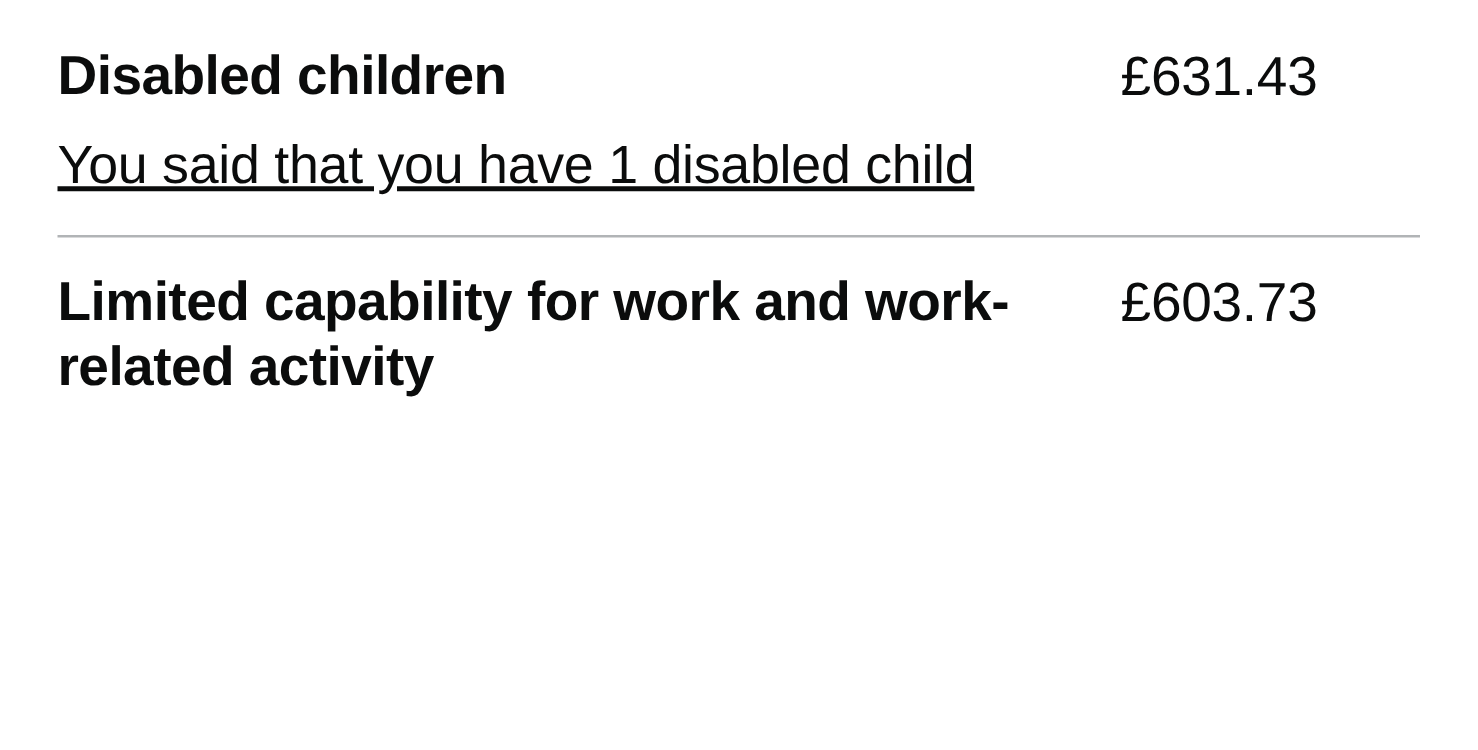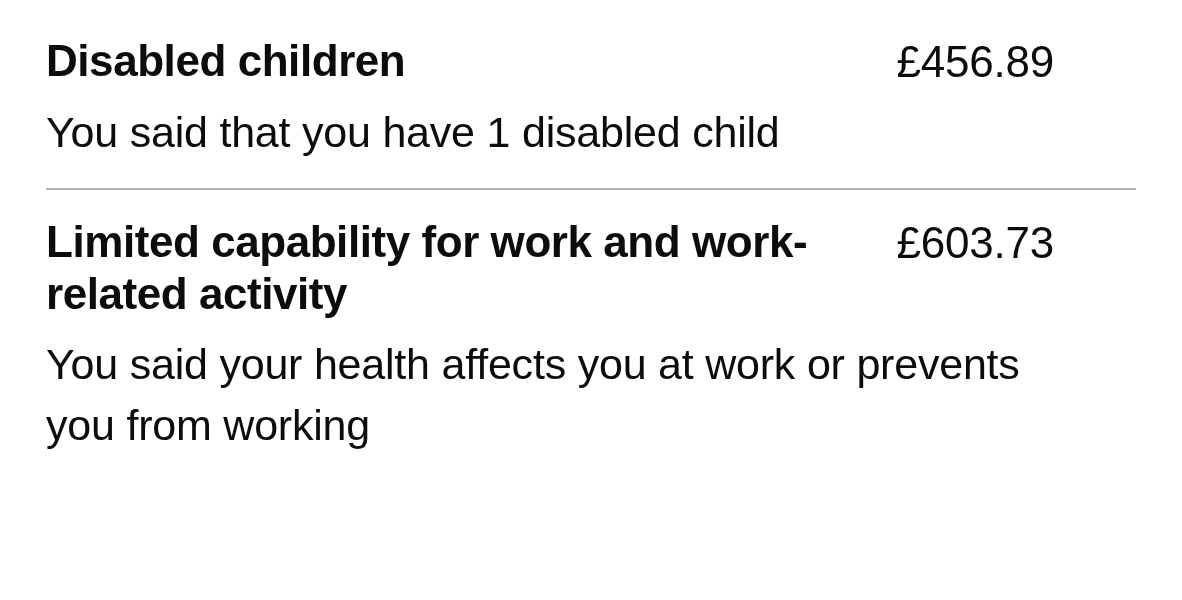--- a/index.html
+++ b/index.html
@@ -64,20 +64,21 @@
     padding-top: 1px;
   }
 
   .item-detail {
     font-size: 43px;
     line-height: 1.42;
     font-weight: normal;
     letter-spacing: -0.005em;
     margin: 14px 0 0 0;
     max-width: 1080px;
+    text-decoration: underline;
   }
 
   .item-one {
     padding-top: 35px;
     padding-bottom: 25px;
   }
 
   .divider {
     border: 0;
     border-top: 2px solid #b1b4b6;
@@ -93,30 +94,29 @@
 </head>
 <body>
 
 <div class="statement">
 
   <ul class="breakdown-list">
 
     <li class="breakdown-item item-one">
       <div class="item-row">
         <h2 class="item-name">Disabled children</h2>
-        <span class="item-amount">£456.89</span>
+        <span class="item-amount">£631.43</span>
       </div>
       <p class="item-detail">You said that you have 1 disabled child</p>
     </li>
 
     <hr class="divider">
 
     <li class="breakdown-item item-two">
       <div class="item-row">
         <h2 class="item-name">Limited capability for work and work-related activity</h2>
         <span class="item-amount">£603.73</span>
       </div>
-      <p class="item-detail">You said your health affects you at work or prevents you from working</p>
     </li>
 
   </ul>
 
 </div>
 
 </body></html>

